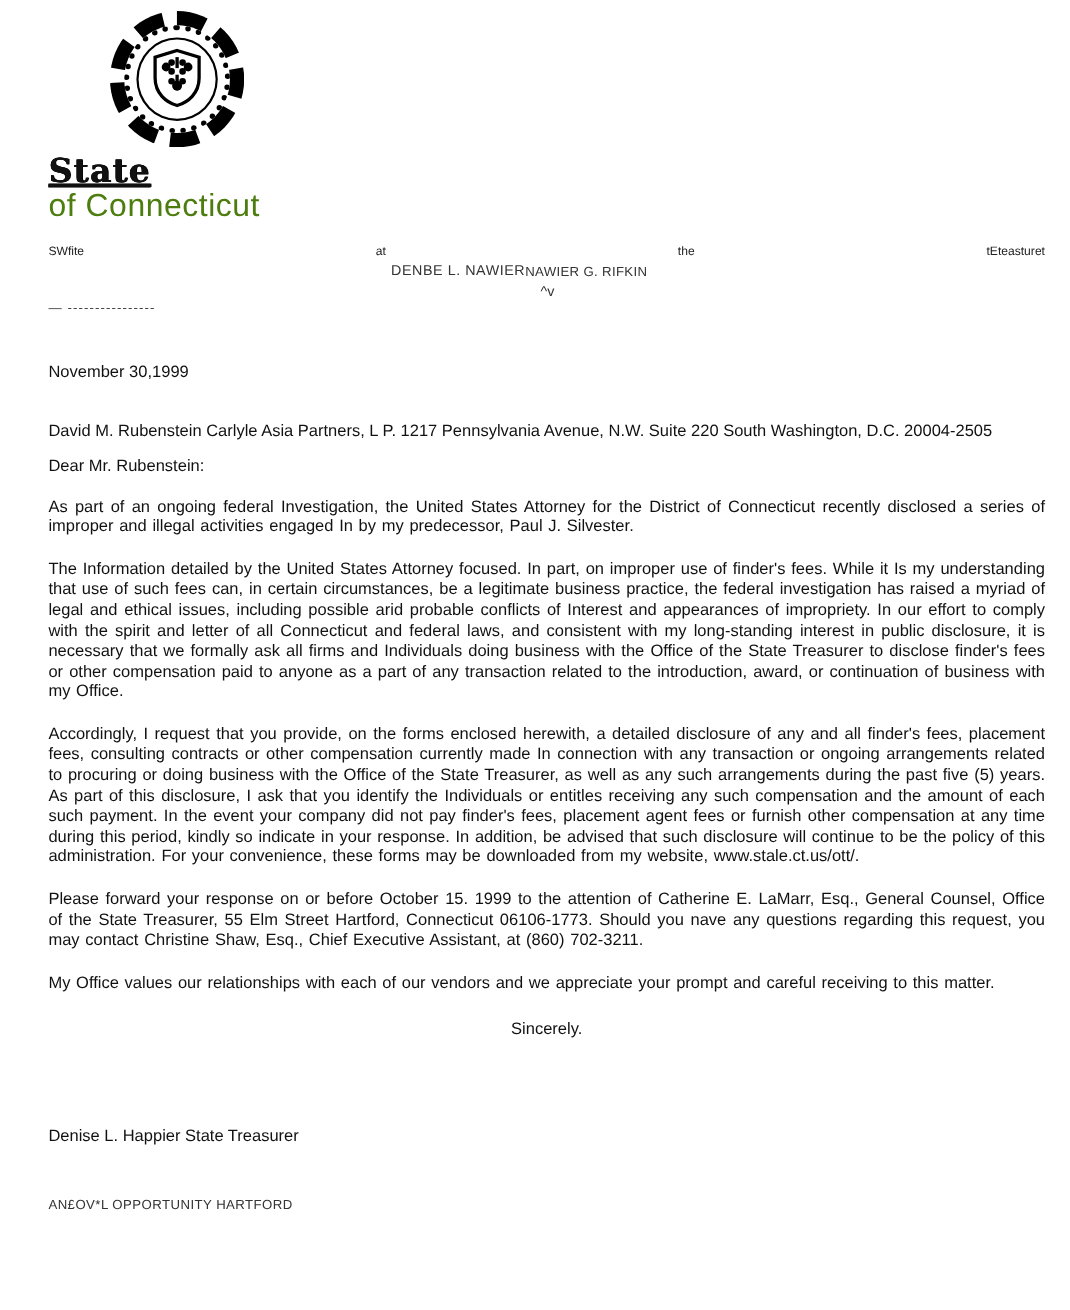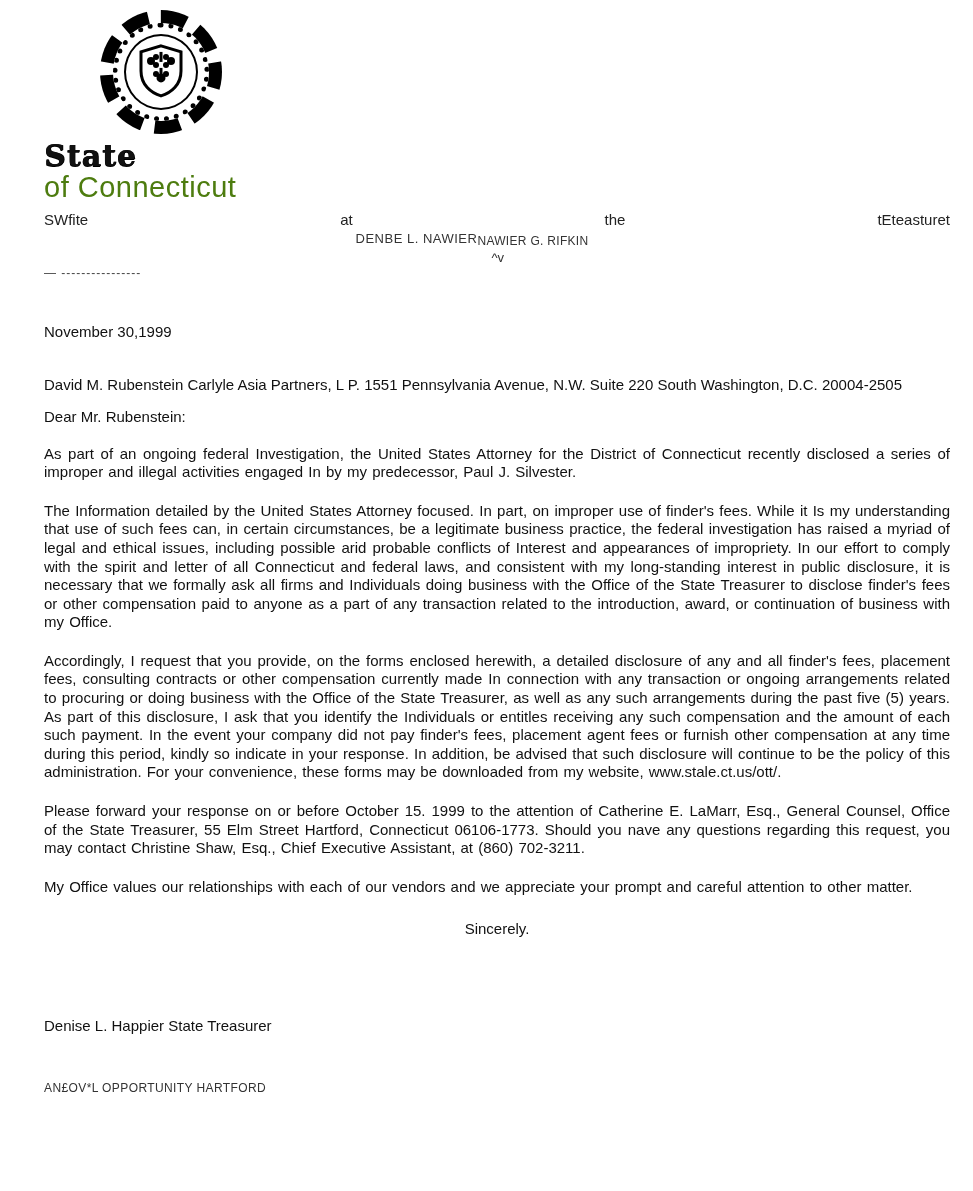--- a/index.html
+++ b/index.html
@@ -48,32 +48,33 @@
 
   
   .state-blackletter {
     font-family: "DejaVu Serif", serif;
     font-weight: 900;
     font-size: 30px;
     line-height: 1.05;
     letter-spacing: 1px;
     text-shadow: 0.7px 0 #000, 0 0.5px #000;
     margin-top: 6px;
+    text-decoration: underline;
   }
   .of-connecticut {
     font-size: 29px;
     line-height: 1.05;
     letter-spacing: 0.5px;
     color: #4d7c0f;
   }
   .office-line {
     display: flex;
     justify-content: space-between;
-    font-size: 15px;
-    margin-top: 9px;
+    font-size: 11px;
+    margin-top: 21px;
     color: #222;
   }
   .names-line {
     display: flex;
     justify-content: center;
     margin-top: 3px;
   }
   .name-left {
     font-size: 13px;
     letter-spacing: 0.5px;
@@ -171,29 +172,29 @@
     <span class="name-right-wrap">
       <span class="name-right">NAWIER G. RIFKIN</span>
       <div class="caret-mark">^v</div>
     </span>
   </div>
 
   <div class="rule-line">— ----------------</div>
 
   <div class="date-line">November 30,1999</div>
 
-  <div class="recipient">David M. Rubenstein Carlyle Asia Partners, L P. 1551 Pennsylvania Avenue, N.W. Suite 220 South Washington, D.C. 20004-2505</div>
+  <div class="recipient">David M. Rubenstein Carlyle Asia Partners, L P. 1217 Pennsylvania Avenue, N.W. Suite 220 South Washington, D.C. 20004-2505</div>
 
   <div class="salutation">Dear Mr. Rubenstein:</div>
 
   <p class="body-para">As part of an ongoing federal Investigation, the United States Attorney for the District of Connecticut recently disclosed a series of improper and illegal activities engaged In by my predecessor, Paul J. Silvester.</p>
   <p class="body-para">The Information detailed by the United States Attorney focused. In part, on improper use of finder's fees. While it Is my understanding that use of such fees can, in certain circumstances, be a legitimate business practice, the federal investigation has raised a myriad of legal and ethical issues, including possible arid probable conflicts of Interest and appearances of impropriety. In our effort to comply with the spirit and letter of all Connecticut and federal laws, and consistent with my long-standing interest in public disclosure, it is necessary that we formally ask all firms and Individuals doing business with the Office of the State Treasurer to disclose finder's fees or other compensation paid to anyone as a part of any transaction related to the introduction, award, or continuation of business with my Office.</p>
   <p class="body-para">Accordingly, I request that you provide, on the forms enclosed herewith, a detailed disclosure of any and all finder's fees, placement fees, consulting contracts or other compensation currently made In connection with any transaction or ongoing arrangements related to procuring or doing business with the Office of the State Treasurer, as well as any such arrangements during the past five (5) years. As part of this disclosure, I ask that you identify the Individuals or entitles receiving any such compensation and the amount of each such payment. In the event your company did not pay finder's fees, placement agent fees or furnish other compensation at any time during this period, kindly so indicate in your response. In addition, be advised that such disclosure will continue to be the policy of this administration. For your convenience, these forms may be downloaded from my website, www.stale.ct.us/ott/.</p>
   <p class="body-para">Please forward your response on or before October 15. 1999 to the attention of Catherine E. LaMarr, Esq., General Counsel, Office of the State Treasurer, 55 Elm Street Hartford, Connecticut 06106-1773. Should you nave any questions regarding this request, you may contact Christine Shaw, Esq., Chief Executive Assistant, at (860) 702-3211.</p>
-  <p class="body-para">My Office values our relationships with each of our vendors and we appreciate your prompt and careful attention to other matter.</p>
+  <p class="body-para">My Office values our relationships with each of our vendors and we appreciate your prompt and careful receiving to this matter.</p>
 
   <div class="closing">Sincerely.</div>
 
   <div class="signature">Denise L. Happier State Treasurer</div>
 
   <div class="footer">
     <div class="footer-eoe">AN£OV*L OPPORTUNITY HARTFORD</div>
   </div>
 
 </div>

